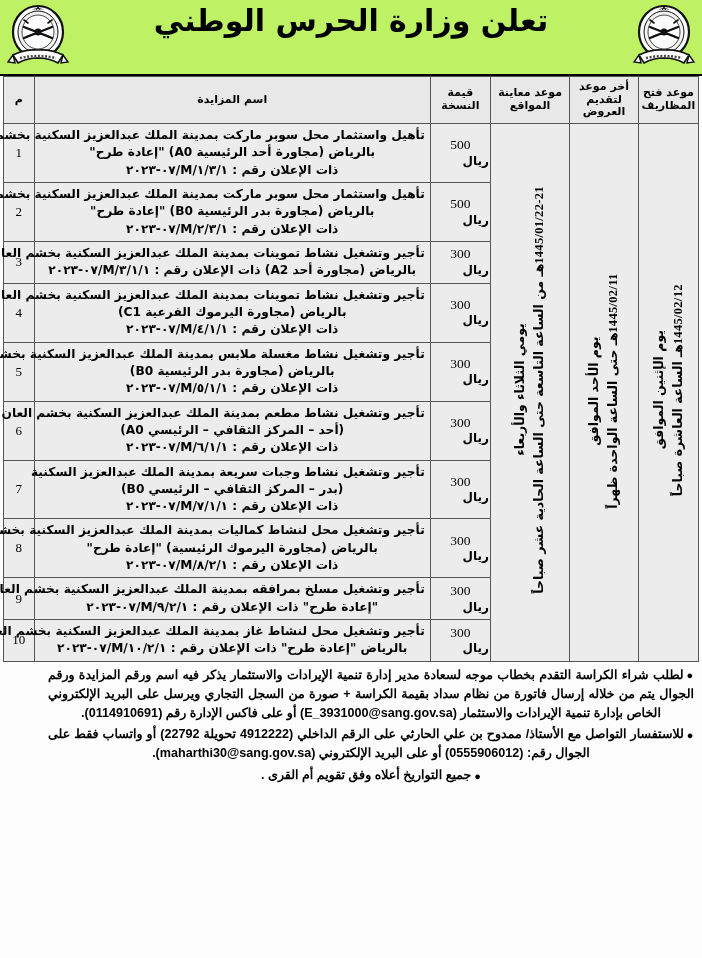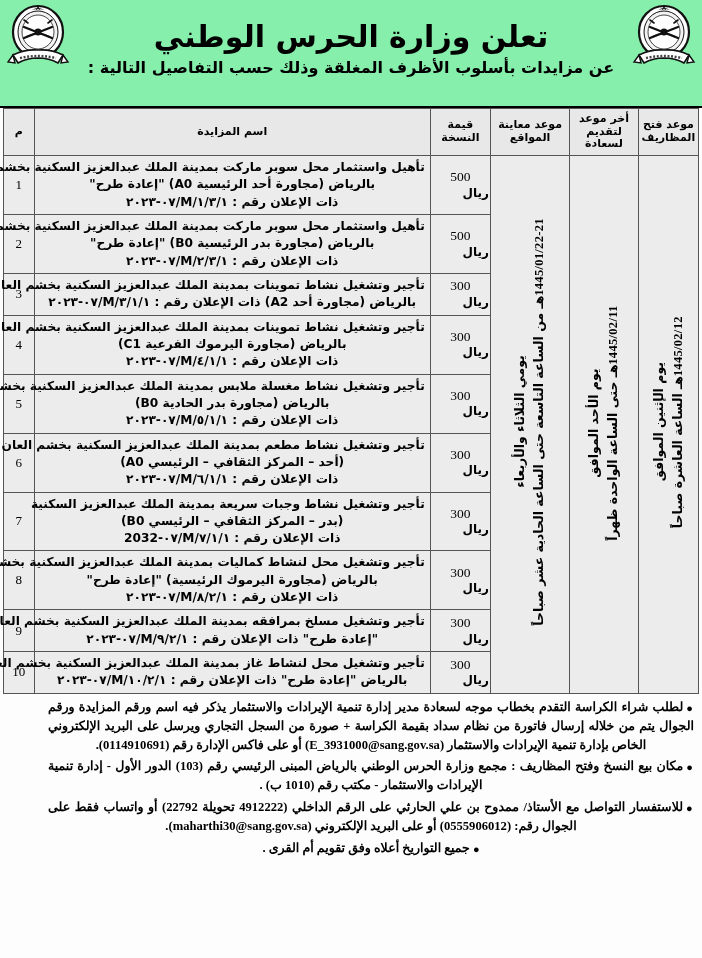--- a/index.html
+++ b/index.html
@@ -20,22 +20,22 @@
     box-sizing: border-box;
     background: #fdfdfd;
     position: relative;
   }
 
   
   .header {
     position: relative;
     height: 74px;
     border-bottom: 2px solid #000;
-    background: #86efac;
-    padding: 16px;
+    background: #bef264;
+    padding: 0;
   }
   .emblem {
     position: absolute;
     top: 3px;
     width: 64px;
     height: 66px;
   }
   .emblem.left { left: 6px; }
   .emblem.right { right: 6px; }
   .emblem svg { width: 100%; height: 100%; display: block; }
@@ -142,21 +142,21 @@
     font-family: "Liberation Serif", serif;
     font-weight: bold;
   }
 
   
   .notes {
     padding: 4px 8px 0 8px;
     font-size: 12.6px;
     font-weight: bold;
     line-height: 1.5;
-    font-family: Liberation Serif, serif;
+    font-family: Liberation Sans, sans-serif;
     margin-left: 40px;
   }
   .note {
     display: block;
     margin-bottom: 3px;
     text-align: justify;
     text-align-last: center;
   }
   .bullet {
     font-size: 11px;
@@ -207,30 +207,29 @@
         <circle cx="32" cy="29" r="3.4" fill="#111"></circle>
         <path d="M22 20 l-4 -3 M42 20 l4 -3" stroke="#111" stroke-width="1.6" stroke-linecap="round"></path>
         <path d="M7 52 q12 -6 25 -5 q13 -1 25 5 l-5 8 q-9 -5 -20 -5 q-11 0 -20 5 z" fill="#ffffff" stroke="#111" stroke-width="1.6"></path>
         <path d="M7 52 l-5 7 l7 1 z M57 52 l5 7 l-7 1 z" fill="#ffffff" stroke="#111" stroke-width="1.4"></path>
         <path d="M14 55 q18 -4 36 0" stroke="#444" stroke-width="2.4" fill="none" stroke-dasharray="2 1.6"></path>
       </svg>
     </div>
 
     <div class="header-text">
       <div class="title-main">تعلن وزارة الحرس الوطني</div>
-      <div class="title-sub">عن مزايدات بأسلوب الأظرف المغلقة وذلك حسب التفاصيل التالية :</div>
     </div>
   </div>
 
   <div class="tbl-wrap">
     <table class="tender">
       <thead>
         <tr>
           <th class="col-open">موعد فتح المظاريف</th>
-          <th class="col-offer">أخر موعد لتقديم لسعادة</th>
+          <th class="col-offer">أخر موعد لتقديم العروض</th>
           <th class="col-visit">موعد معاينة المواقع</th>
           <th class="col-price">قيمة النسخة</th>
           <th class="col-name">اسم المزايدة</th>
           <th class="col-num">م</th>
         </tr>
       </thead>
       <tbody id="tbody">
           <tr>
             <td class="vcell col-open" rowspan="10"><span class="vrot">يوم الإثنين الموافق<br><span class="lat">1445/02/12</span>هـ الساعة العاشرة صباحاً</span></td>
             <td class="vcell col-offer" rowspan="10"><span class="vrot">يوم الأحد الموافق<br><span class="lat">1445/02/11</span>هـ حتى الساعة الواحدة ظهراً</span></td>
@@ -281,21 +280,21 @@
             </td>
             <td class="cell-num col-num">4</td>
           </tr>
           <tr>
             <td class="cell-price col-price">
               <span class="amt">300</span>
               <span class="cur">ريال</span>
             </td>
             <td class="cell-name col-name">
               <span class="ln">تأجير وتشغيل نشاط مغسلة ملابس بمدينة الملك عبدالعزيز السكنية بخشم العان</span>
-              <span class="ln">بالرياض (مجاورة بدر الحادية B0)</span>
+              <span class="ln">بالرياض (مجاورة بدر الرئيسية B0)</span>
               <span class="ln">ذات الإعلان رقم : ٥/١/١/M/٠٧-٢٠٢٣</span>
             </td>
             <td class="cell-num col-num">5</td>
           </tr>
           <tr>
             <td class="cell-price col-price">
               <span class="amt">300</span>
               <span class="cur">ريال</span>
             </td>
             <td class="cell-name col-name">
@@ -306,21 +305,21 @@
             <td class="cell-num col-num">6</td>
           </tr>
           <tr>
             <td class="cell-price col-price">
               <span class="amt">300</span>
               <span class="cur">ريال</span>
             </td>
             <td class="cell-name col-name">
               <span class="ln">تأجير وتشغيل نشاط وجبات سريعة بمدينة الملك عبدالعزيز السكنية</span>
               <span class="ln">(بدر – المركز الثقافي – الرئيسي B0)</span>
-              <span class="ln">ذات الإعلان رقم : ٧/١/١/M/٠٧-2032</span>
+              <span class="ln">ذات الإعلان رقم : ٧/١/١/M/٠٧-٢٠٢٣</span>
             </td>
             <td class="cell-num col-num">7</td>
           </tr>
           <tr>
             <td class="cell-price col-price">
               <span class="amt">300</span>
               <span class="cur">ريال</span>
             </td>
             <td class="cell-name col-name">
               <span class="ln">تأجير وتشغيل محل لنشاط كماليات بمدينة الملك عبدالعزيز السكنية بخشم العان</span>
@@ -350,18 +349,17 @@
               <span class="ln">بالرياض  "إعادة طرح" ذات الإعلان رقم : ١٠/٢/١/M/٠٧-٢٠٢٣</span>
             </td>
             <td class="cell-num col-num">10</td>
           </tr>
         </tbody>
     </table>
   </div>
 
   <div class="notes" id="notes">
       <div class="note"><span class="bullet">●</span><span>لطلب شراء الكراسة التقدم بخطاب موجه لسعادة مدير إدارة تنمية الإيرادات والاستثمار يذكر فيه اسم ورقم المزايدة ورقم الجوال يتم من خلاله إرسال فاتورة من نظام سداد بقيمة الكراسة + صورة من السجل التجاري ويرسل على البريد الإلكتروني الخاص بإدارة تنمية الإيرادات والاستثمار (E_3931000@sang.gov.sa) أو على فاكس الإدارة رقم (0114910691).</span></div>
-      <div class="note"><span class="bullet">●</span><span>مكان بيع النسخ وفتح المظاريف : مجمع وزارة الحرس الوطني بالرياض المبنى الرئيسي رقم (103) الدور الأول - إدارة تنمية الإيرادات والاستثمار - مكتب رقم (1010 ب) .</span></div>
       <div class="note"><span class="bullet">●</span><span>للاستفسار التواصل مع الأستاذ/ ممدوح بن علي الحارثي على الرقم الداخلي (4912222 تحويلة 22792) أو واتساب فقط على الجوال رقم: (0555906012) أو على البريد الإلكتروني (maharthi30@sang.gov.sa).</span></div>
       <div class="note"><span class="bullet">●</span><span>جميع التواريخ أعلاه وفق تقويم أم القرى .</span></div>
     </div>
 
 </div>
 
 </body></html>

